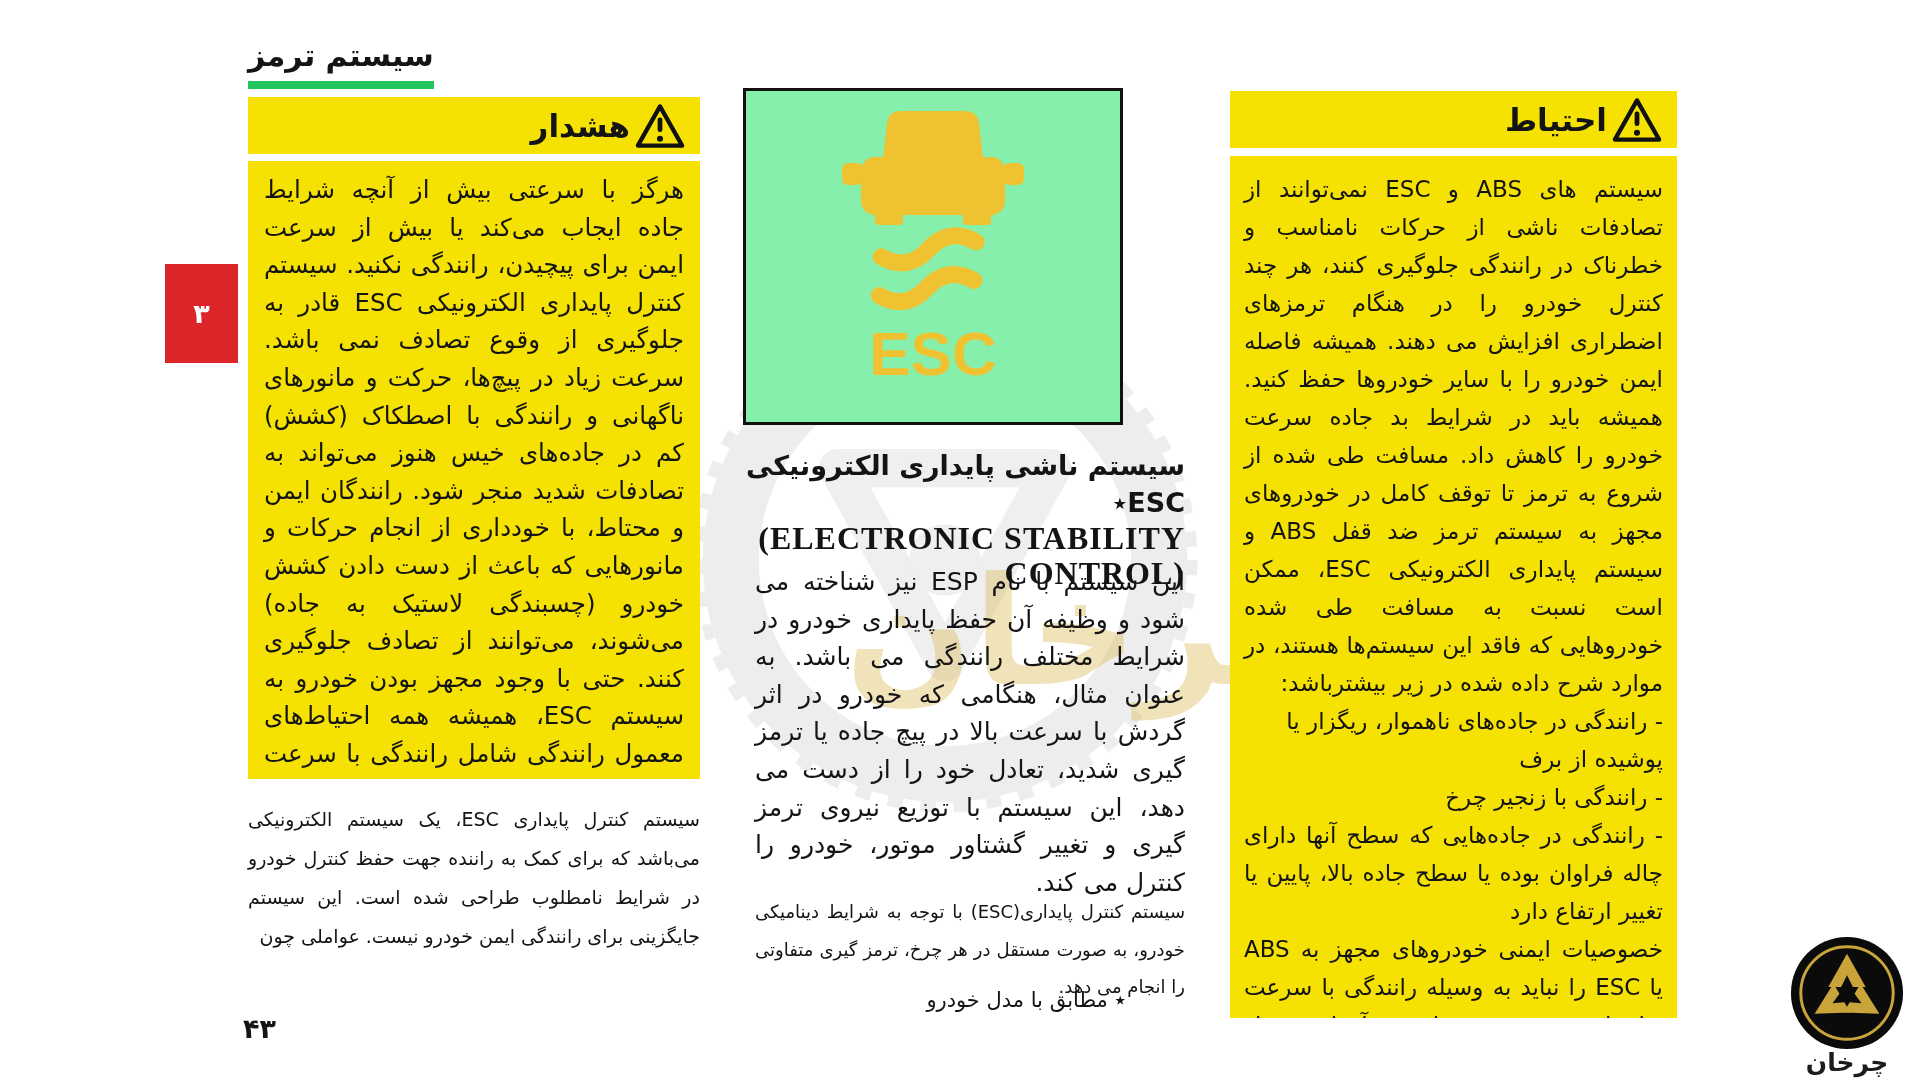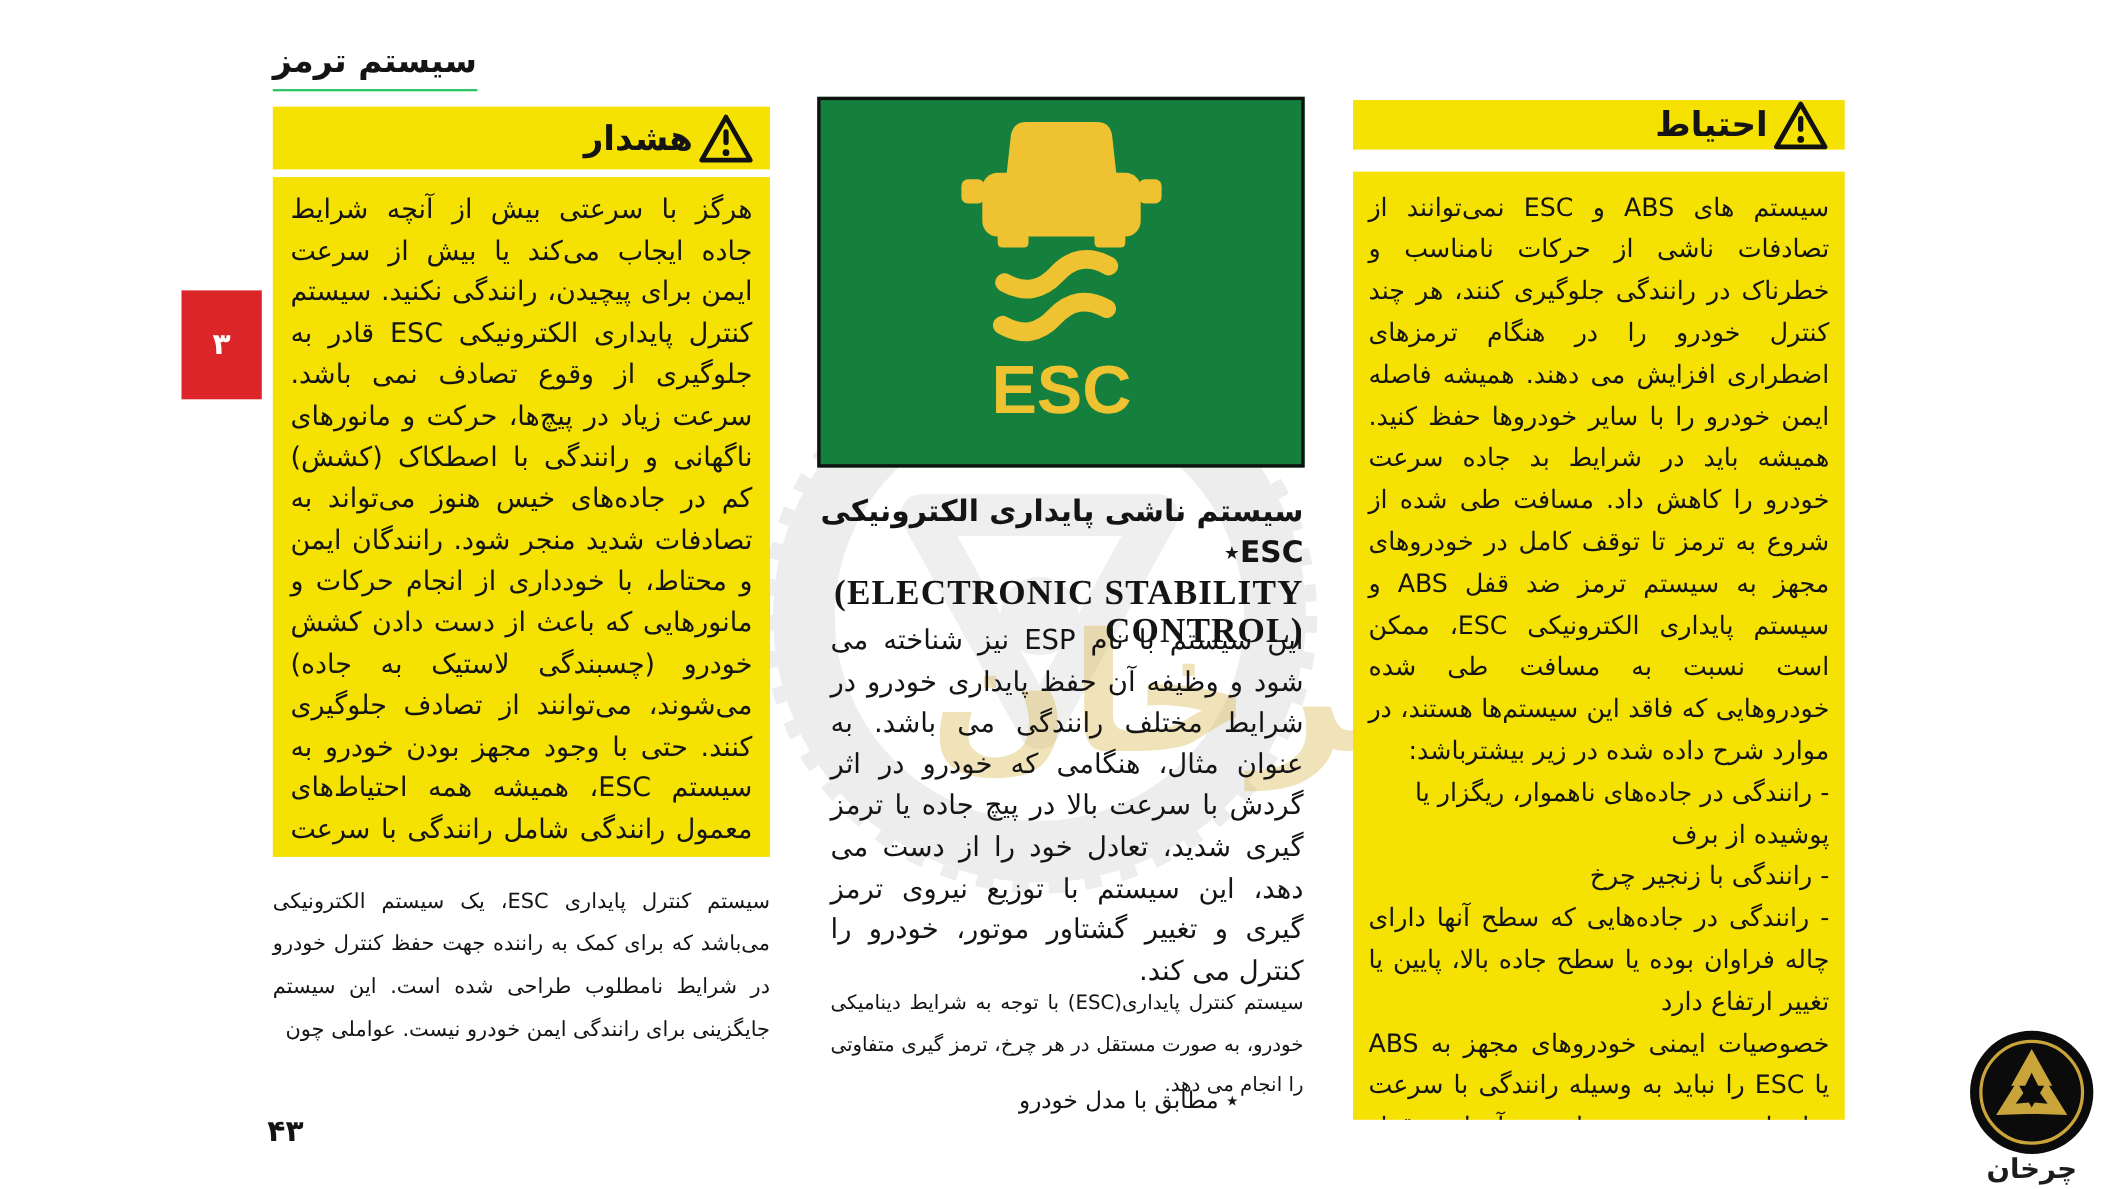--- a/index.html
+++ b/index.html
@@ -4,57 +4,57 @@
 <style>
   * { margin:0; padding:0; box-sizing:border-box; }
   html,body { width:1920px; height:1081px; background:#ffffff; overflow:hidden; }
   body { font-family:"DejaVu Sans", sans-serif; color:#141414; }
   #page { position:relative; width:1920px; height:1081px; background:#fff; }
 
   .abs { position:absolute; }
   .yellow { background:#F5E203; }
 
   #page-title { left:248px; top:38px; font-size:30px; font-weight:bold;
-    padding-bottom:8px; border-bottom:2px solid #22c55e; direction:rtl; }
+    padding-bottom:8px; border-bottom:8px solid #22c55e; direction:rtl; }
 
   .box-header { display:flex; align-items:center; gap:4px; direction:rtl;
     padding:0 14px; font-weight:bold; font-size:31px; }
   .tri-icon { width:52px; height:46px; flex:0 0 auto; }
 
   #warning-header { left:248px; top:97px; width:452px; height:57px; }
   #warning-body { left:248px; top:161px; width:452px; height:618px;
     padding:10px 16px; font-size:24.5px; line-height:37.6px;
     text-align:justify; direction:rtl; overflow:hidden; }
 
   #left-paragraph { left:248px; top:800px; width:452px; font-size:19px;
     line-height:39px; text-align:justify; direction:rtl; }
 
   #section-tab { left:165px; top:264px; width:73px; height:99px; background:#DC2528;
     color:#fff; font-size:27px; font-weight:bold; display:flex;
     align-items:center; justify-content:center; }
 
   #page-number { left:243px; top:1013px; font-size:27px; font-weight:bold; }
 
-  #esc-box { left:743px; top:88px; width:443px; height:337px; border:3px solid #111;
-    background:#15803d; display:flex; align-items:center; justify-content:center; }
+  #esc-box { left:743px; top:88px; width:380px; height:337px; border:3px solid #111;
+    background:#86efac; display:flex; align-items:center; justify-content:center; }
 
   #esc-heading { left:743px; top:447px; width:442px; }
   #esc-heading .fa { direction:rtl; text-align:right; font-size:27px;
     font-weight:bold; line-height:37px; }
   #esc-heading .en { direction:ltr; text-align:right; font-size:32px; font-weight:bold;
     font-family:"Liberation Serif", serif; line-height:35px; letter-spacing:1px; }
 
   #esc-para-1 { left:755px; top:563px; width:430px; font-size:25px; line-height:37.6px;
     text-align:justify; direction:rtl; }
   #esc-para-2 { left:755px; top:874px; width:430px; font-size:18px; line-height:37.6px;
     text-align:justify; direction:rtl;margin-top:19px; }
 
   #footnote { right:794px; top:988px; font-size:21px; direction:rtl; }
 
-  #caution-header { left:1230px; top:91px; width:447px; height:45px; }
+  #caution-header { left:1230px; top:91px; width:447px; height:57px; }
   #caution-body { left:1230px; top:156px; width:447px; height:862px;
     padding:14px 14px; font-size:23px; line-height:38px;
     text-align:justify; direction:rtl; overflow:hidden; }
   #caution-body .seg { text-align:justify; }
   #caution-body .seg.short { text-align:right; }
 
   #watermark-tire { left:690px; top:305px; width:510px; height:510px; opacity:0.15; z-index:0; }
   #watermark-brand { left:845px; top:545px; font-size:150px; font-weight:bold;
     color:#D9B64A; opacity:0.38; direction:rtl; z-index:0; letter-spacing:4px;
     font-family:"DejaVu Sans", sans-serif; }

